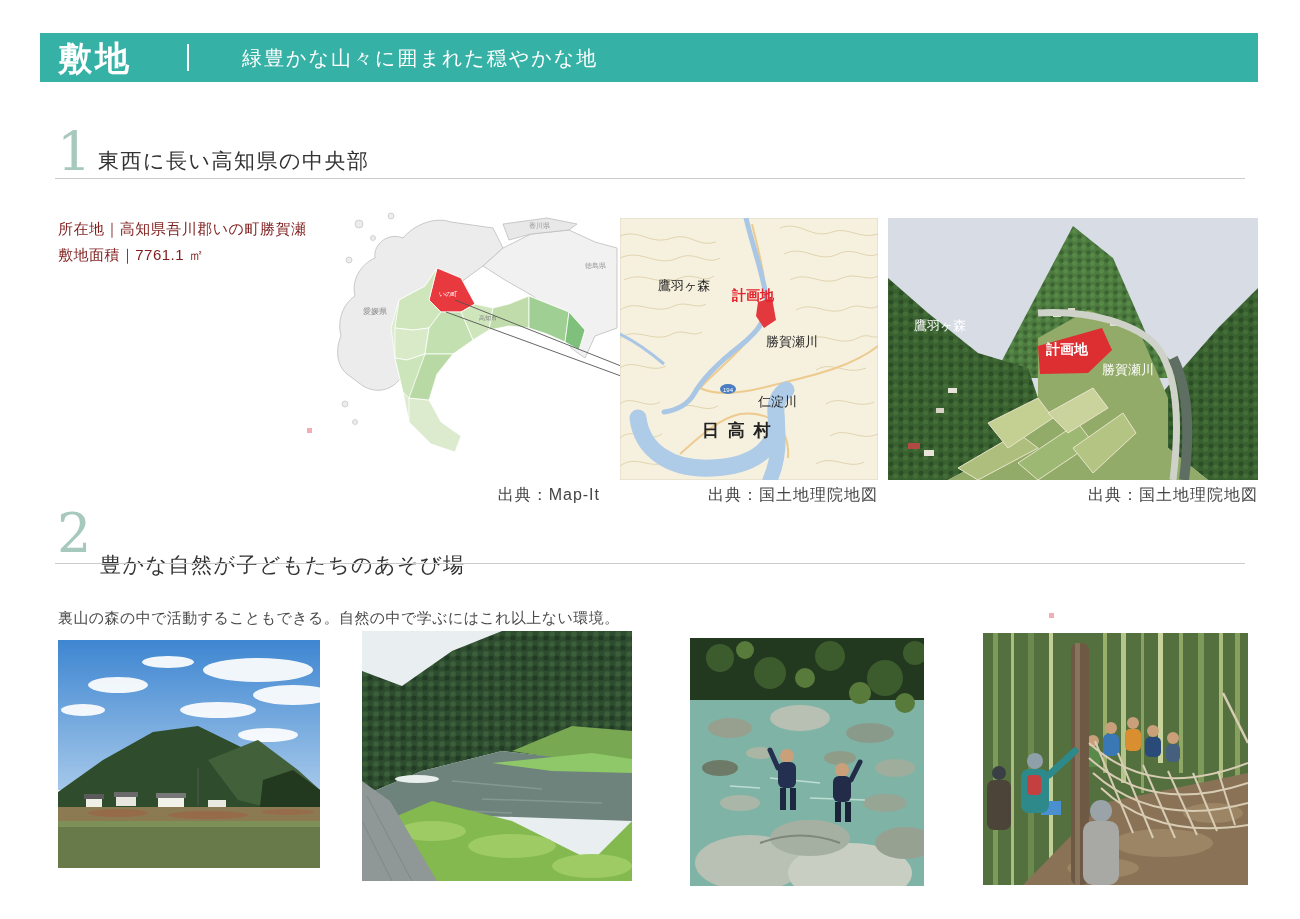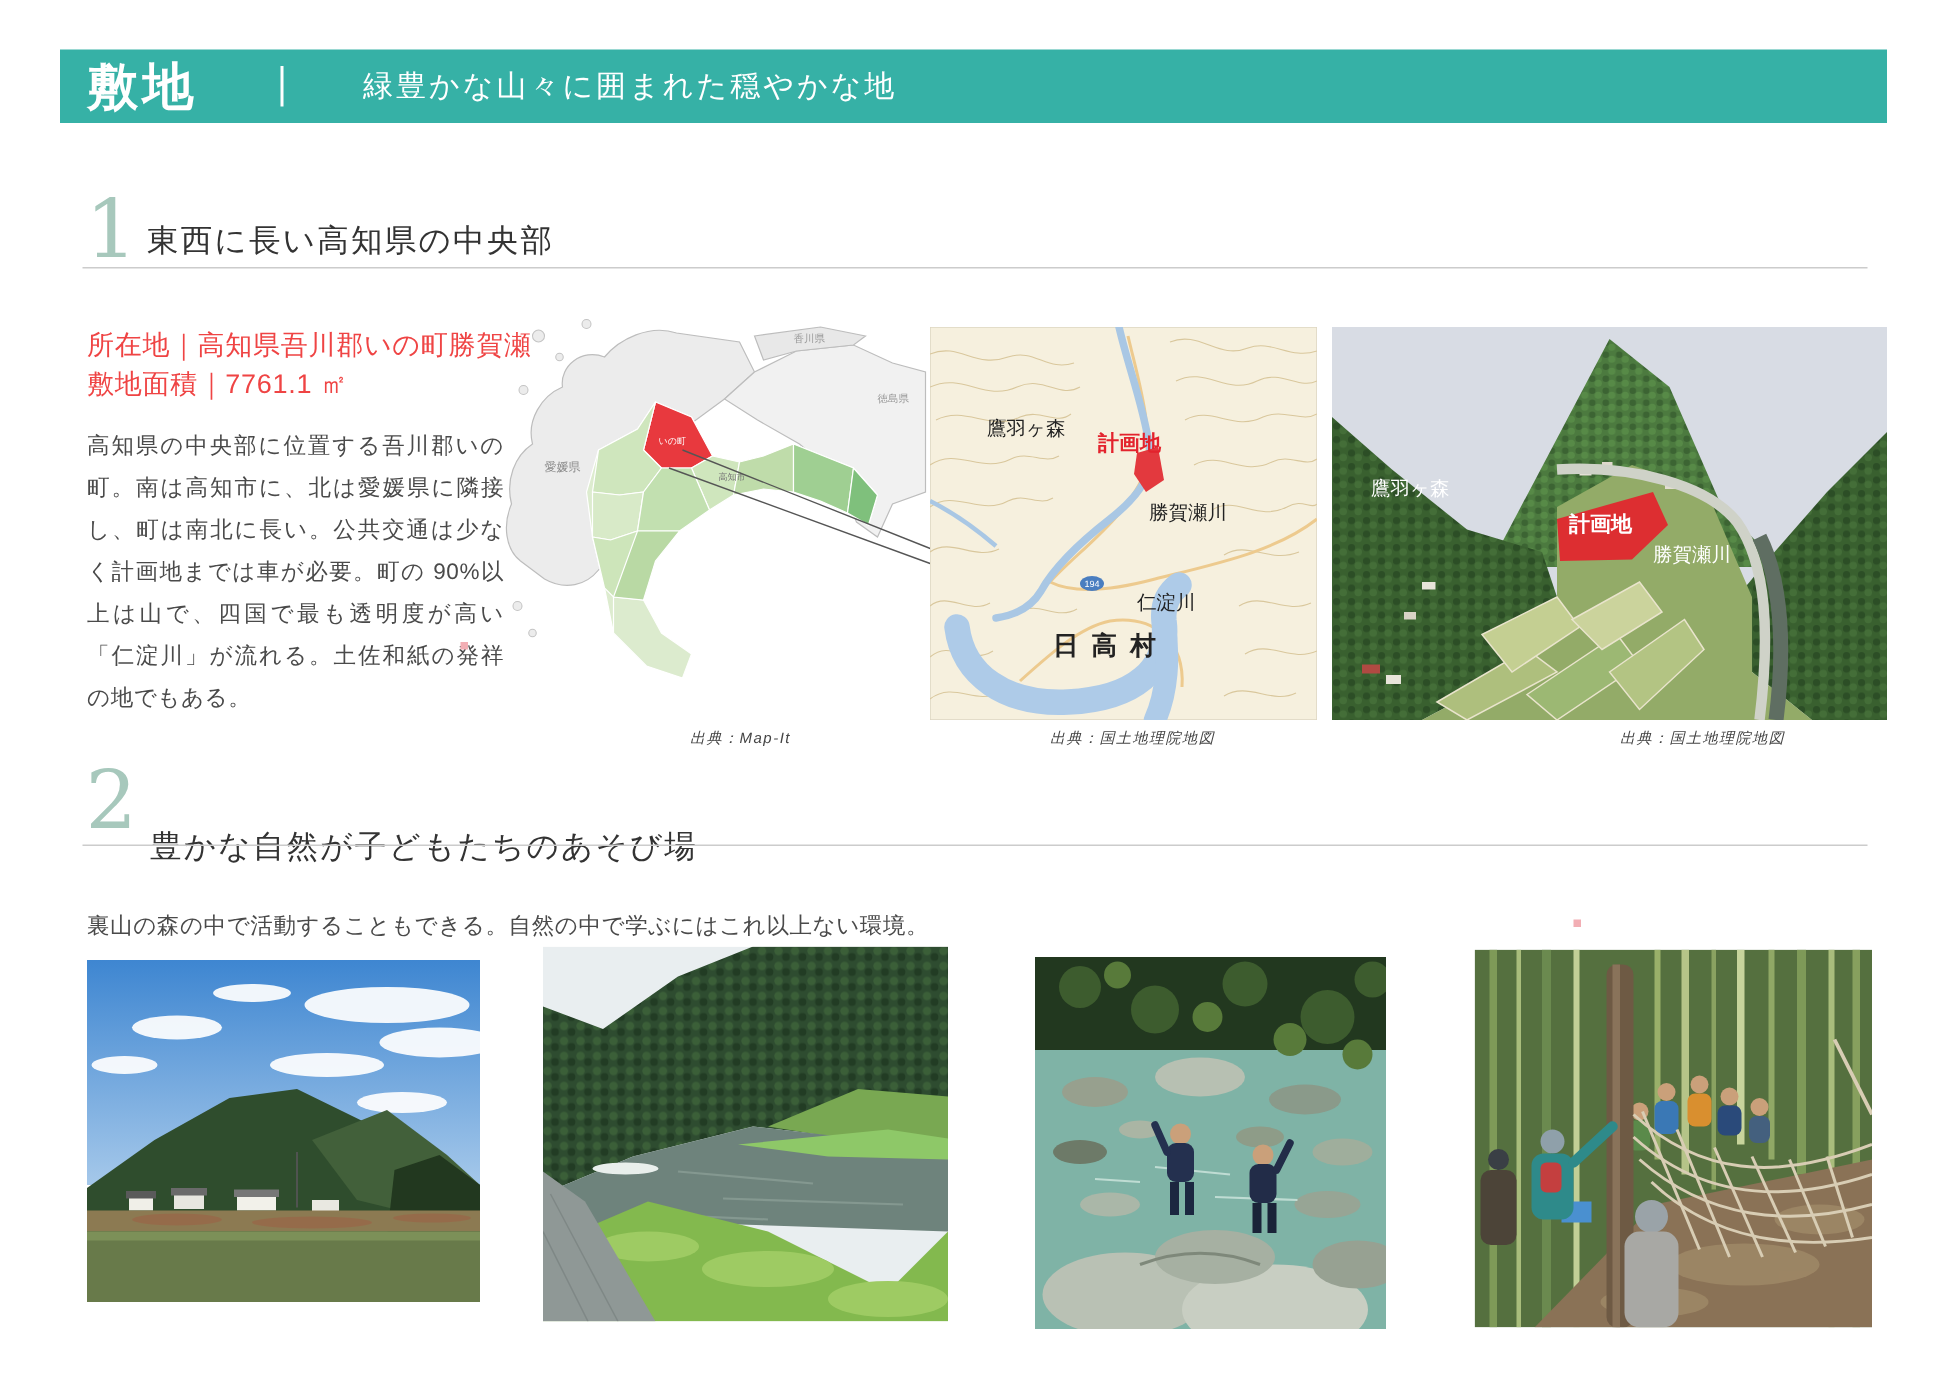--- a/index.html
+++ b/index.html
@@ -13,24 +13,24 @@
   .header-title{font-size:34px;font-weight:bold;color:#fff;margin-left:18px;letter-spacing:3px;line-height:1;}
   .header-divider{width:2px;height:27px;background:#ffffff;margin:0 20px 0 22px;}
   .header-subtitle{font-size:20px;font-weight:normal;color:#fff;letter-spacing:2px;line-height:1;}
 
   
   .section-number{font-family:"DejaVu Serif","Liberation Serif",serif;font-size:54px;
                   color:#a7c8bc;line-height:1;}
   .section-title{font-size:21px;font-weight:normal;color:#333;letter-spacing:1.5px;line-height:1;}
   .rule{height:1px;background:#cccccc;left:55px;width:1190px;}
 
-  .info-line{font-size:18px;color:#ef4444;letter-spacing:0.5px;line-height:1;}
+  .info-line{font-size:15px;color:#7f1d1d;letter-spacing:0.5px;line-height:1;}
   .body-text{font-size:15px;color:#4a4a4a;line-height:28px;letter-spacing:0.4px;
              text-align:justify;}
-  .caption{font-size:10px;color:#444;letter-spacing:1px;font-style:italic;}
+  .caption{font-size:16px;color:#444;letter-spacing:1px;text-align:right;}
 
   .map-frame{overflow:hidden;}
   svg{display:block;}
   svg text{font-family:"Liberation Sans","DejaVu Sans",sans-serif;}
 
   .artifact-dot{width:5px;height:5px;background:#f2aeb4;}
 </style>
 </head>
 <body>
 
@@ -41,21 +41,20 @@
     <div class="header-divider"></div>
     <div class="header-subtitle">緑豊かな山々に囲まれた穏やかな地</div>
   </div>
 
   <div class="abs section-number" style="left:57px;top:126px;">1</div>
   <div class="abs section-title" style="left:98px;top:150px;">東西に長い高知県の中央部</div>
   <div class="abs rule" style="top:178px;"></div>
 
   <div class="abs info-line" style="left:58px;top:221px;">所在地｜高知県吾川郡いの町勝賀瀬</div>
   <div class="abs info-line" style="left:58px;top:247px;">敷地面積｜7761.1 ㎡</div>
-  <div class="abs body-text" style="left:58px;top:284px;width:278px;">高知県の中央部に位置する吾川郡いの町。南は高知市に、北は愛媛県に隣接し、町は南北に長い。公共交通は少なく計画地までは車が必要。町の 90%以上は山で、四国で最も透明度が高い「仁淀川」が流れる。土佐和紙の発祥の地でもある。</div>
 
   <div class="abs map-frame" style="left:333px;top:208px;width:288px;height:272px;">
     <svg width="288" height="272" viewBox="0 0 288 272">
 
       <g>
         <path d="M118,14 C100,8 80,18 70,30 C55,24 40,36 42,50 C28,56 18,72 22,88 C10,96 4,112 8,128 C2,142 4,158 14,166 L30,178 C44,186 58,182 66,172 L92,150 L108,118 L120,80 L150,58 L170,40 L160,20 Z" fill="#ececec" stroke="#bdbdbd" stroke-width="0.8"></path>
         <path d="M150,58 L170,40 L198,26 L236,22 L262,34 L284,40 L284,120 L262,128 L252,150 L238,140 L226,110 L200,88 L172,72 Z" fill="#f1f1f1" stroke="#bdbdbd" stroke-width="0.8"></path>
         <path d="M170,16 L214,10 L244,16 L236,22 L198,26 L176,32 Z" fill="#e8e8e8" stroke="#bdbdbd" stroke-width="0.8"></path>
         <circle cx="26" cy="16" r="4" fill="#ececec" stroke="#c4c4c4" stroke-width="0.7"></circle>
         <circle cx="58" cy="8" r="3" fill="#ececec" stroke="#c4c4c4" stroke-width="0.7"></circle>

